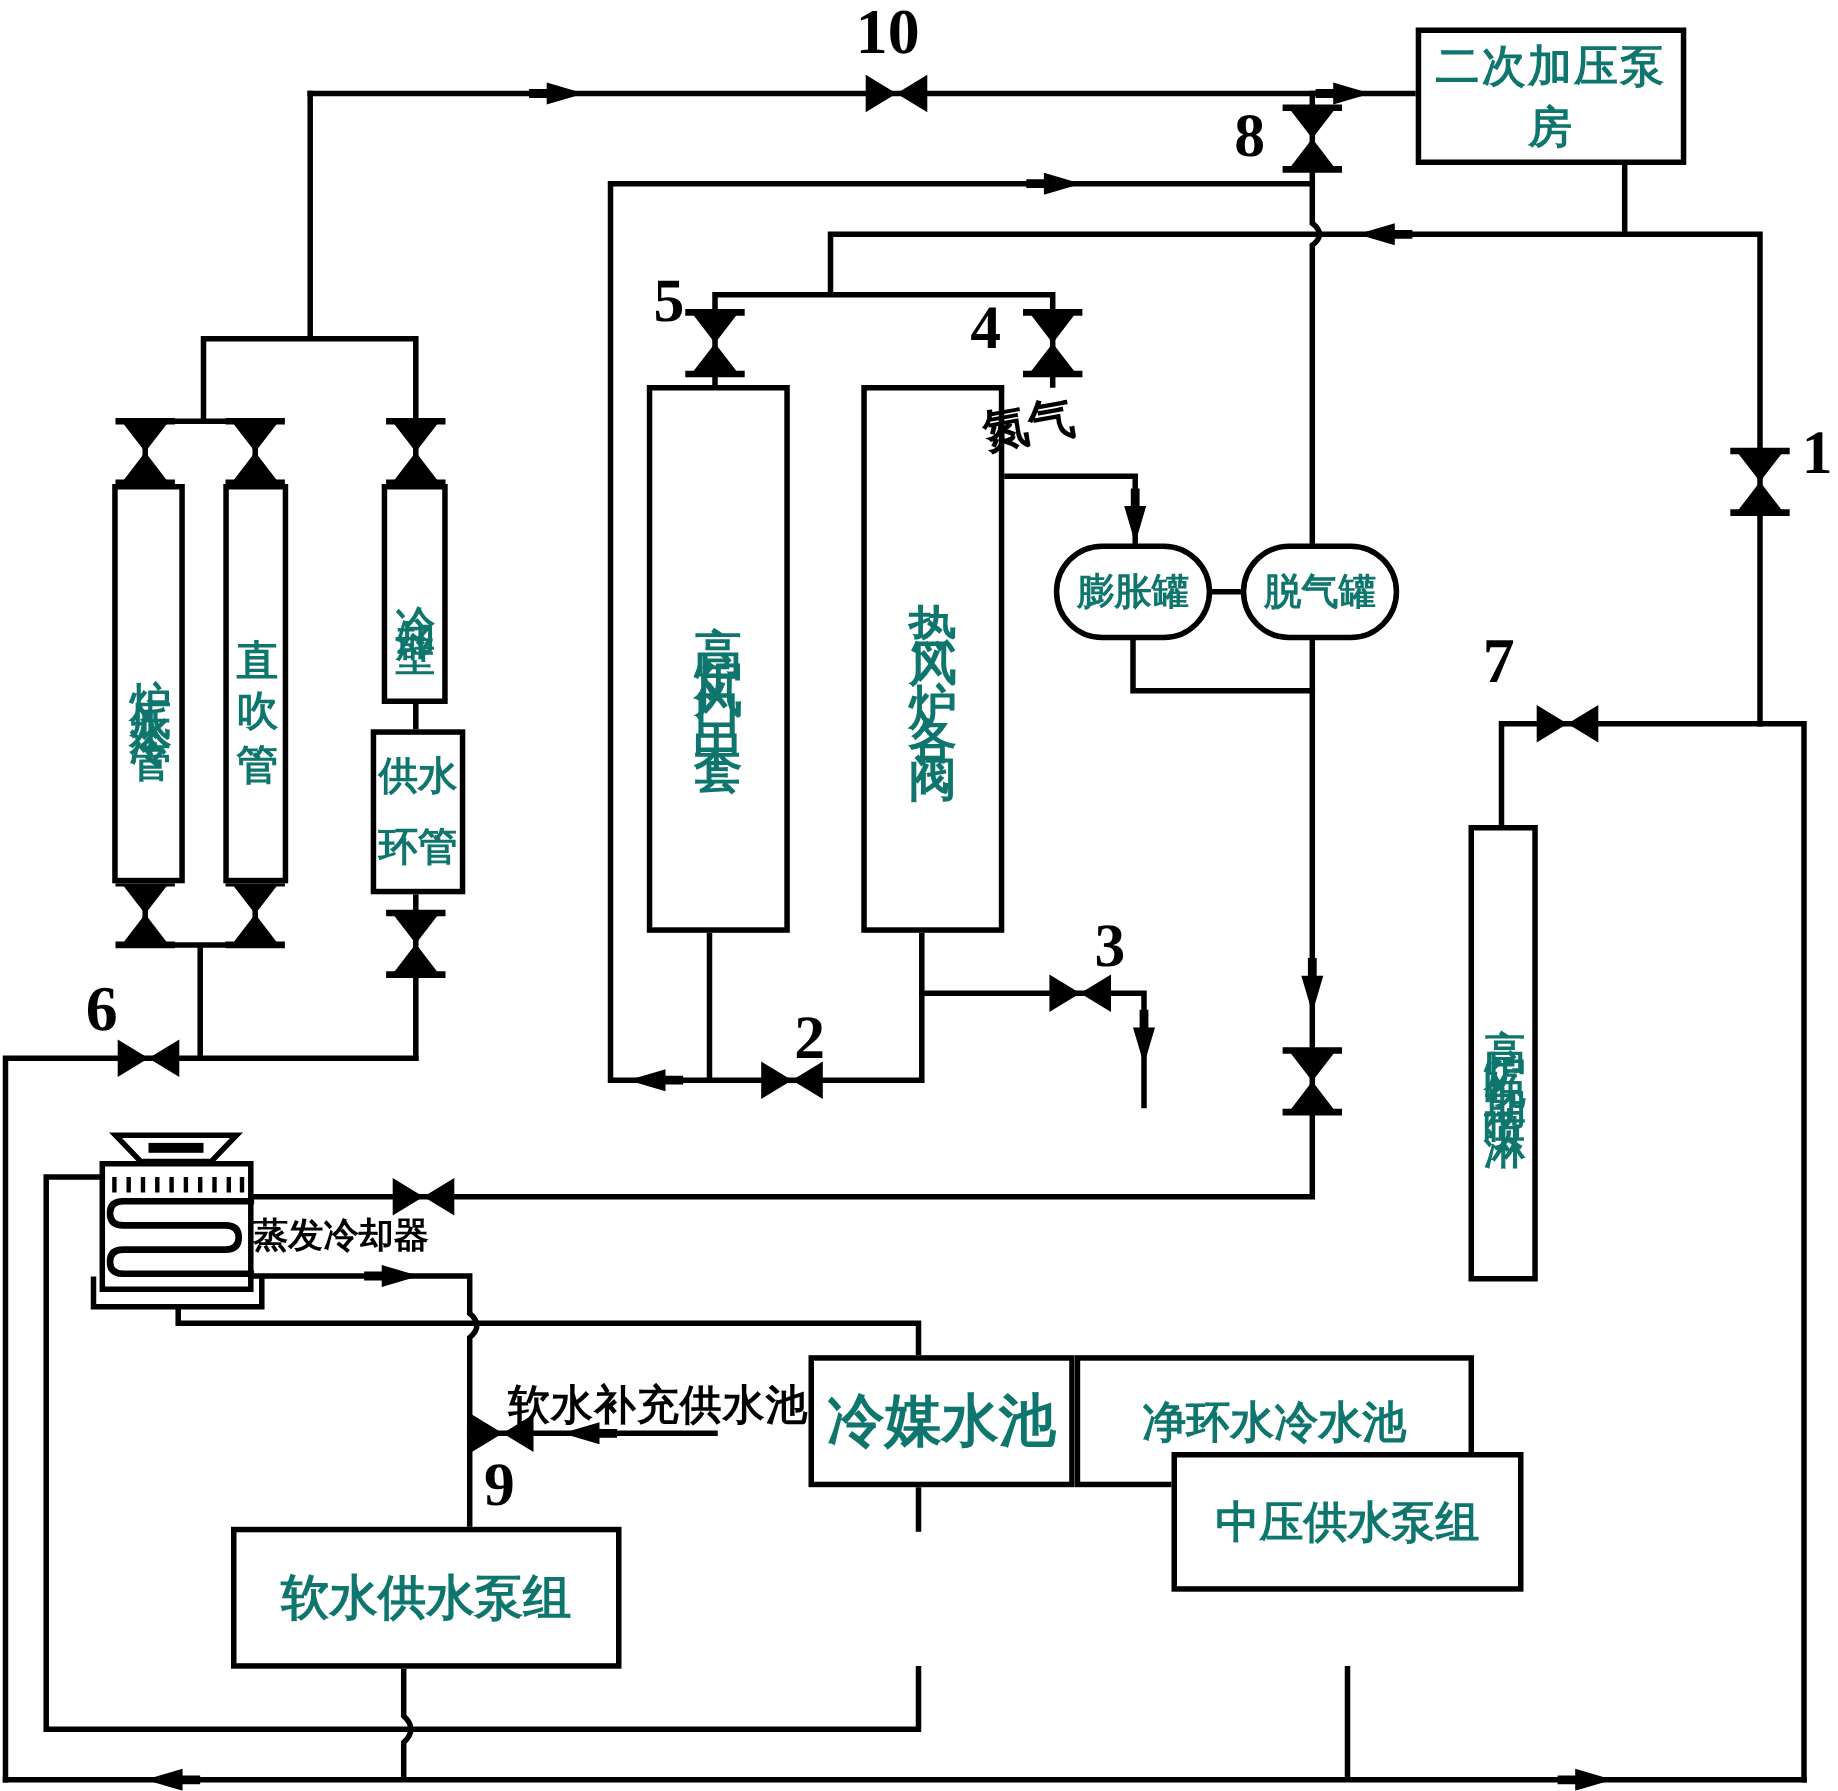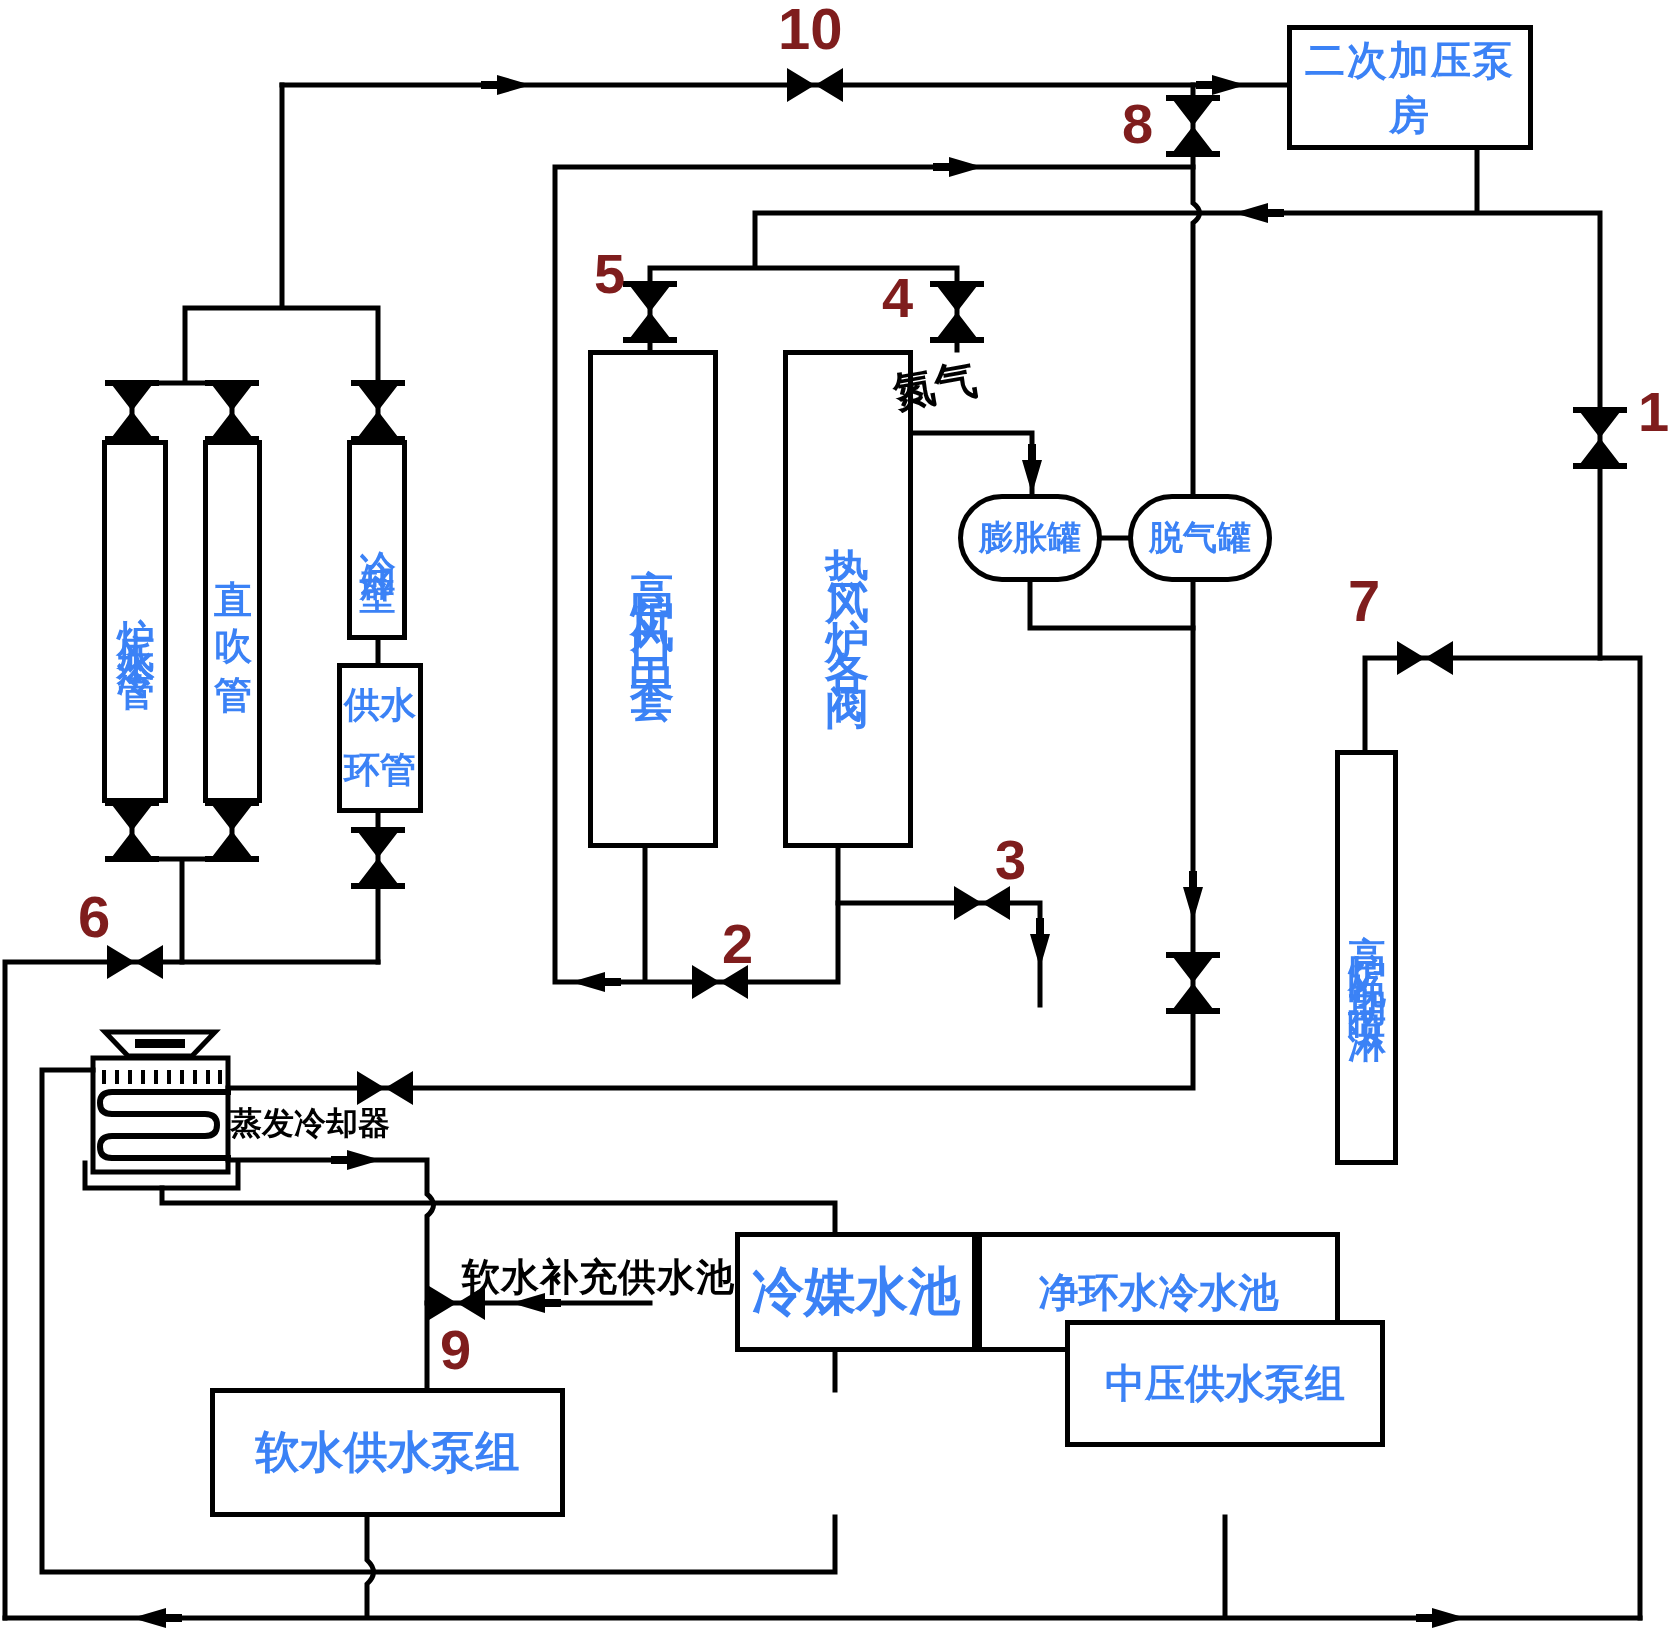--- a/index.html
+++ b/index.html
@@ -4,27 +4,27 @@
 <style>
   html,body{margin:0;padding:0;background:#ffffff;}
   #canvas{
     position:relative;width:1671px;height:1628px;background:#ffffff;
     font-family:"Liberation Sans",sans-serif;color:#000;overflow:hidden;
   }
   #pipes{position:absolute;left:0;top:0;z-index:1;}
   .box{
     position:absolute;box-sizing:border-box;border:5px solid #000;background:#fff;
     display:flex;align-items:center;justify-content:center;
-    font-weight:bold;color:#3b82f6;z-index:2;text-align:center;
+    font-weight:bold;color:#0f766e;z-index:2;text-align:center;
   }
   .vtext{writing-mode:vertical-rl;text-orientation:upright;}
   .tank{border-radius:46px;font-size:34px;}
   .num{
-    position:absolute;z-index:3;font-family:Liberation Sans, sans-serif;font-weight:bold;
-    color:#7f1d1d;line-height:1;background:transparent;
+    position:absolute;z-index:3;font-family:Liberation Serif, serif;font-weight:bold;
+    color:#000000;line-height:1;background:transparent;
   }
   .ann{position:absolute;z-index:3;font-weight:bold;color:#000;background:transparent;white-space:nowrap;}
 </style>
 </head>
 <body>
 
 <div id="canvas">
 
   <svg id="pipes" width="1671" height="1628" viewBox="0 0 1671 1628">
     <g stroke="#000" stroke-width="5" fill="none" stroke-linejoin="miter" stroke-linecap="square">

